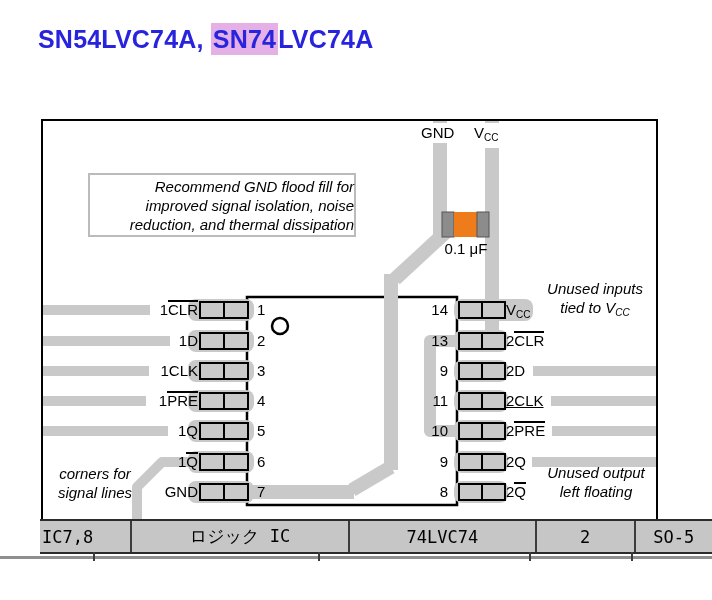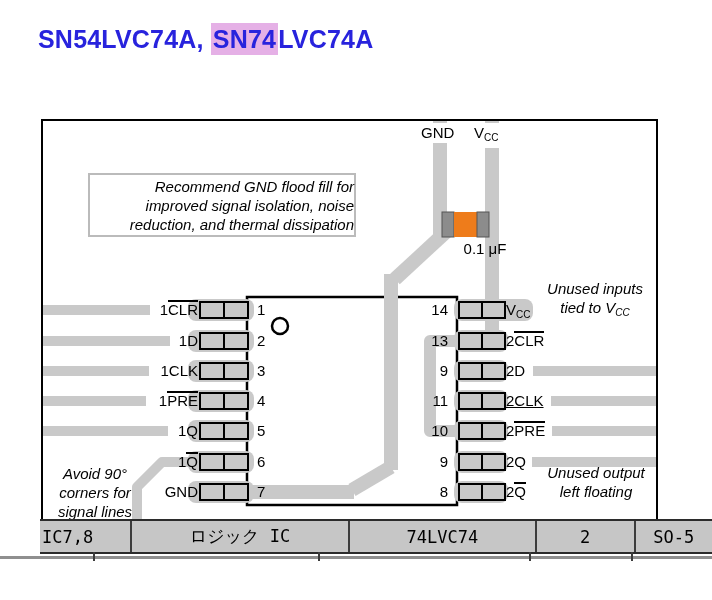--- a/index.html
+++ b/index.html
@@ -45,21 +45,21 @@
   
   .lbl{position:absolute;font-size:15px;line-height:20px;white-space:nowrap;}
   .pin-label-left{right:458px;}
   .pin-label-right{left:463px;}
   .pin-num{position:absolute;font-size:15px;line-height:20px;width:30px;}
   .pin-num-left{left:214px;text-align:left;}
   .pin-num-right{left:375px;text-align:right;}
   .ov{display:inline-block;border-top:2px solid #000;line-height:16px;}
   .sb{font-size:10px;vertical-align:-3px;}
   .netlbl{position:absolute;font-size:15px;line-height:20px;background:#fff;padding:0 2px;white-space:nowrap;}
-  .caplbl{position:absolute;left:404px;top:119px;width:76px;text-align:center;font-size:15px;}
+  .caplbl{position:absolute;left:385px;top:119px;width:76px;text-align:center;font-size:15px;}
   .note{
     position:absolute;font-size:15px;line-height:19px;
     font-style:italic;text-align:center;white-space:nowrap;
   }
   .notebox{
     position:absolute;left:45px;top:52px;width:264px;height:58px;
     border:2px solid #bbb;background:#fff;
     font-size:15px;line-height:19px;font-style:italic;text-align:right;
     padding-top:2px;
   }
@@ -177,21 +177,20 @@
 
   <div class="note" style="left:472px;top:158px;width:160px;">
     <div>Unused inputs</div>
     <div><span>tied to V</span><span class="sb">CC</span></div>
   </div>
   <div class="note" style="left:473px;top:342px;width:160px;">
     <div>Unused output</div>
     <div>left floating</div>
   </div>
   <div class="note" style="left:2px;top:343px;width:100px;">
-    <div>Avoid 90°</div>
     <div>corners for</div>
     <div>signal lines</div>
   </div>
 
   <div class="lbl pin-label-left" style="top:179px;"><span>1</span><span class="ov">CLR</span></div>
   <div class="lbl pin-label-left" style="top:210px;"><span>1D</span><span class="ov"></span></div>
   <div class="lbl pin-label-left" style="top:240px;"><span>1CLK</span><span class="ov"></span></div>
   <div class="lbl pin-label-left" style="top:270px;"><span>1</span><span class="ov">PRE</span></div>
   <div class="lbl pin-label-left" style="top:300px;"><span>1Q</span><span class="ov"></span></div>
   <div class="lbl pin-label-left" style="top:331px;"><span>1</span><span class="ov">Q</span></div>

